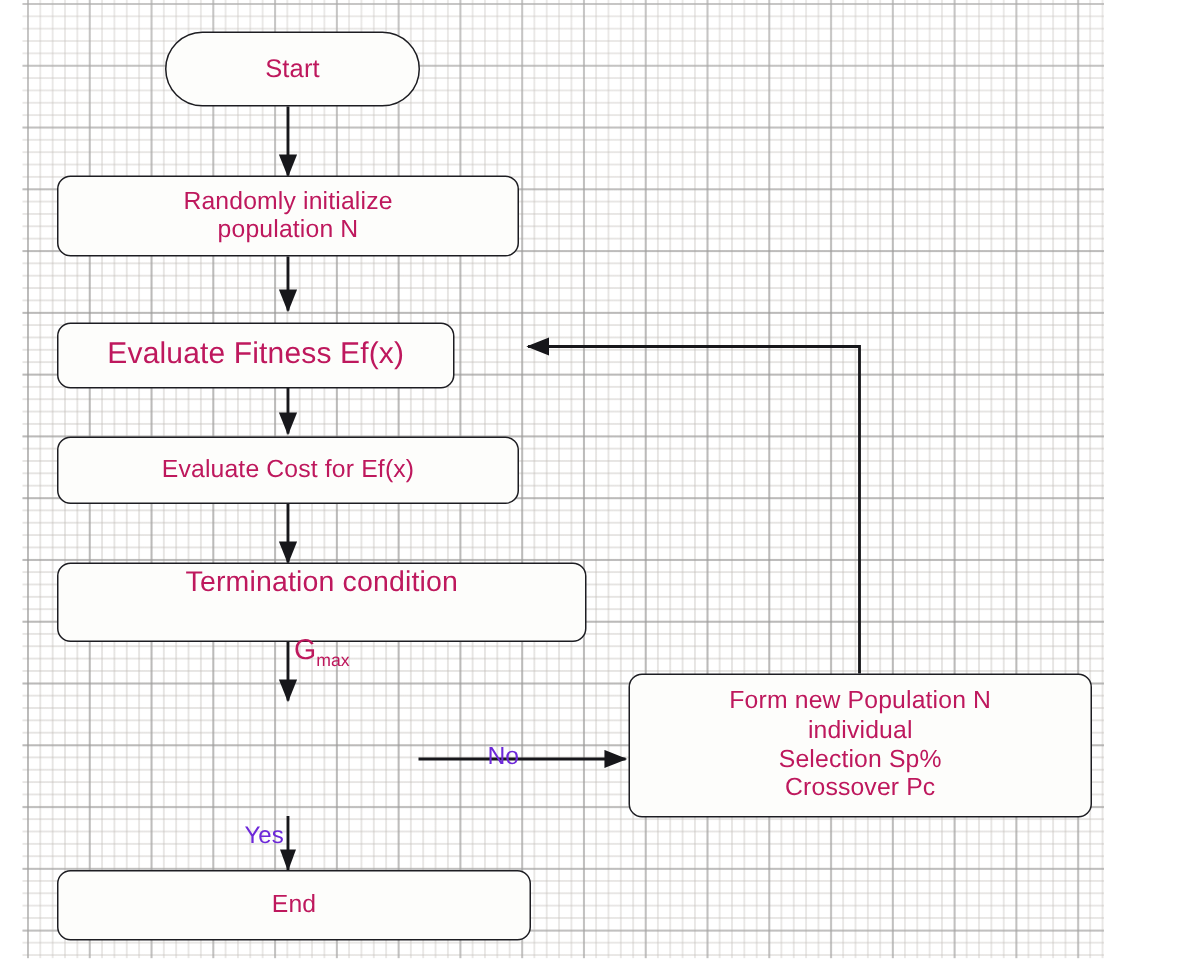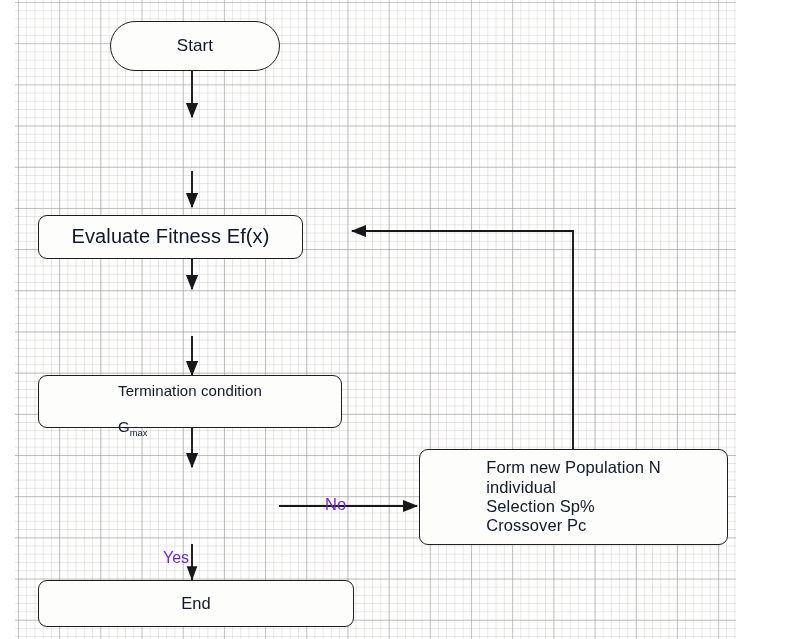--- a/index.html
+++ b/index.html
@@ -44,22 +44,22 @@
   }
   
   .node {
     position: absolute;
     box-sizing: border-box;
     background: #fdfdfb;
     border: 1.6px solid #1d1d22;
     display: flex;
     align-items: center;
     justify-content: center;
-    text-align: left;
-    color: #0f172a;
+    text-align: center;
+    color: #be185d;
     line-height: 1.18;
     letter-spacing: .1px;
   }
   .node.rounded { border-radius: 9px; }
   .node.stadium { border-radius: 999px; }
   .node .txt { padding: 0 6px; white-space: pre-line; }
 
   .diamond-wrap {
     position: absolute;
     display: flex;
@@ -119,27 +119,34 @@
       <path d="M192,544 L192,580" marker-end="url(#ah-sm)"></path>
 
       <path d="M573,449 L573,231 L352,231" marker-end="url(#ah)"></path>
     </g>
   </svg>
 
   <div class="node stadium" style="left:110px; top:21px; width:170px; height:50px; font-size:17px;">
     <span class="txt">Start</span>
   </div>
 
+  <div class="node rounded" style="left:38px; top:117px; width:308px; height:54px; font-size:16.5px;">
+    <span class="txt">Randomly initialize
+population N</span>
+  </div>
 
   <div class="node rounded" style="left:38px; top:215px; width:265px; height:44px; font-size:20px;">
     <span class="txt">Evaluate Fitness Ef(x)</span>
   </div>
 
+  <div class="node rounded" style="left:38px; top:291px; width:308px; height:45px; font-size:16.5px;">
+    <span class="txt">Evaluate Cost for Ef(x)</span>
+  </div>
 
-  <div class="node rounded" style="left:38px; top:375px; width:304px; height:53px; font-size:15px;">
+  <div class="node rounded" style="left:38px; top:375px; width:353px; height:53px; font-size:19px;">
     <span class="txt">
       <span>Termination condition</span><br>
       <span><span>G</span><span class="sub">max</span></span>
     </span>
   </div>
 
 
   <div class="edge-label" style="left:325px; top:495px; font-size:16.5px;">No</div>
 
   <div class="edge-label" style="left:163px; top:549px; font-size:16px;">Yes</div>

